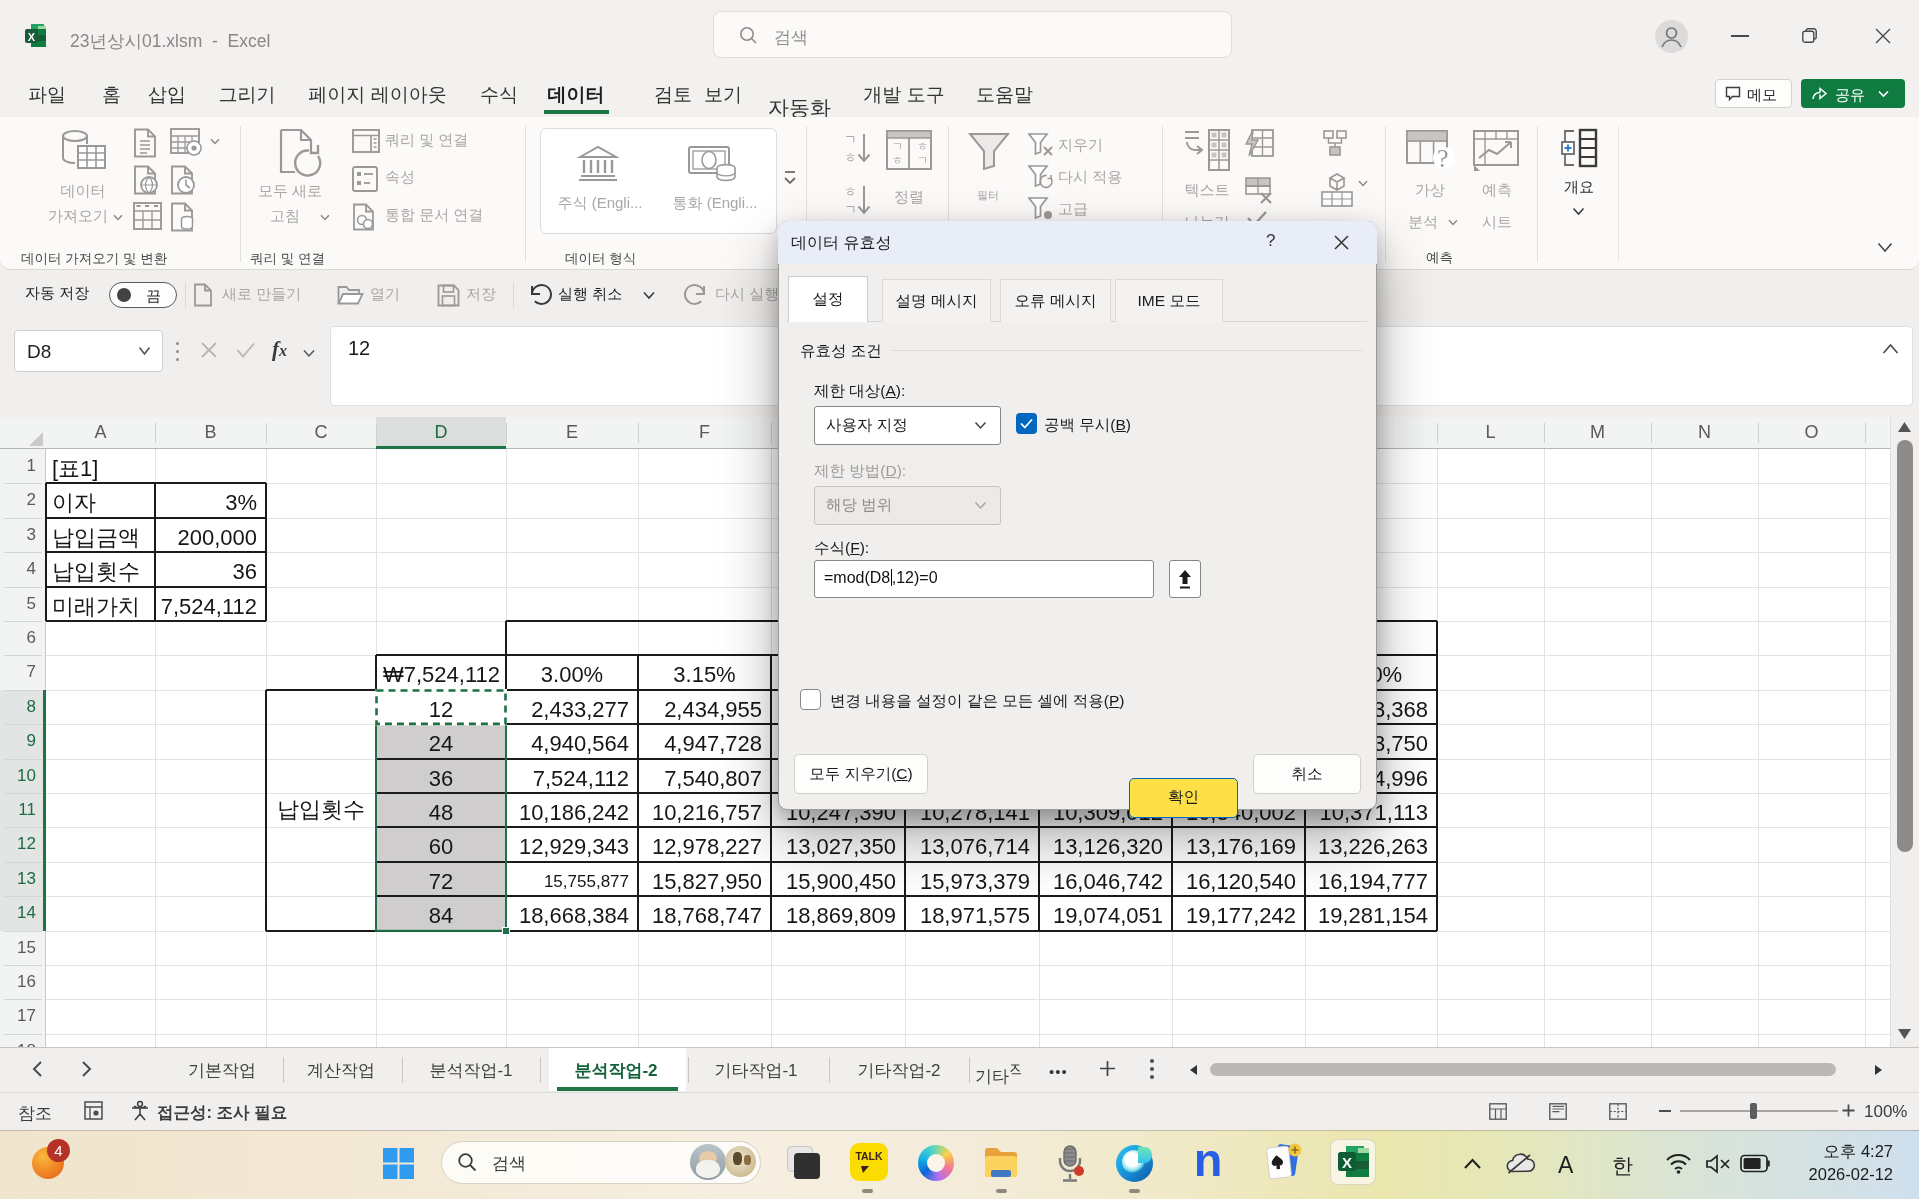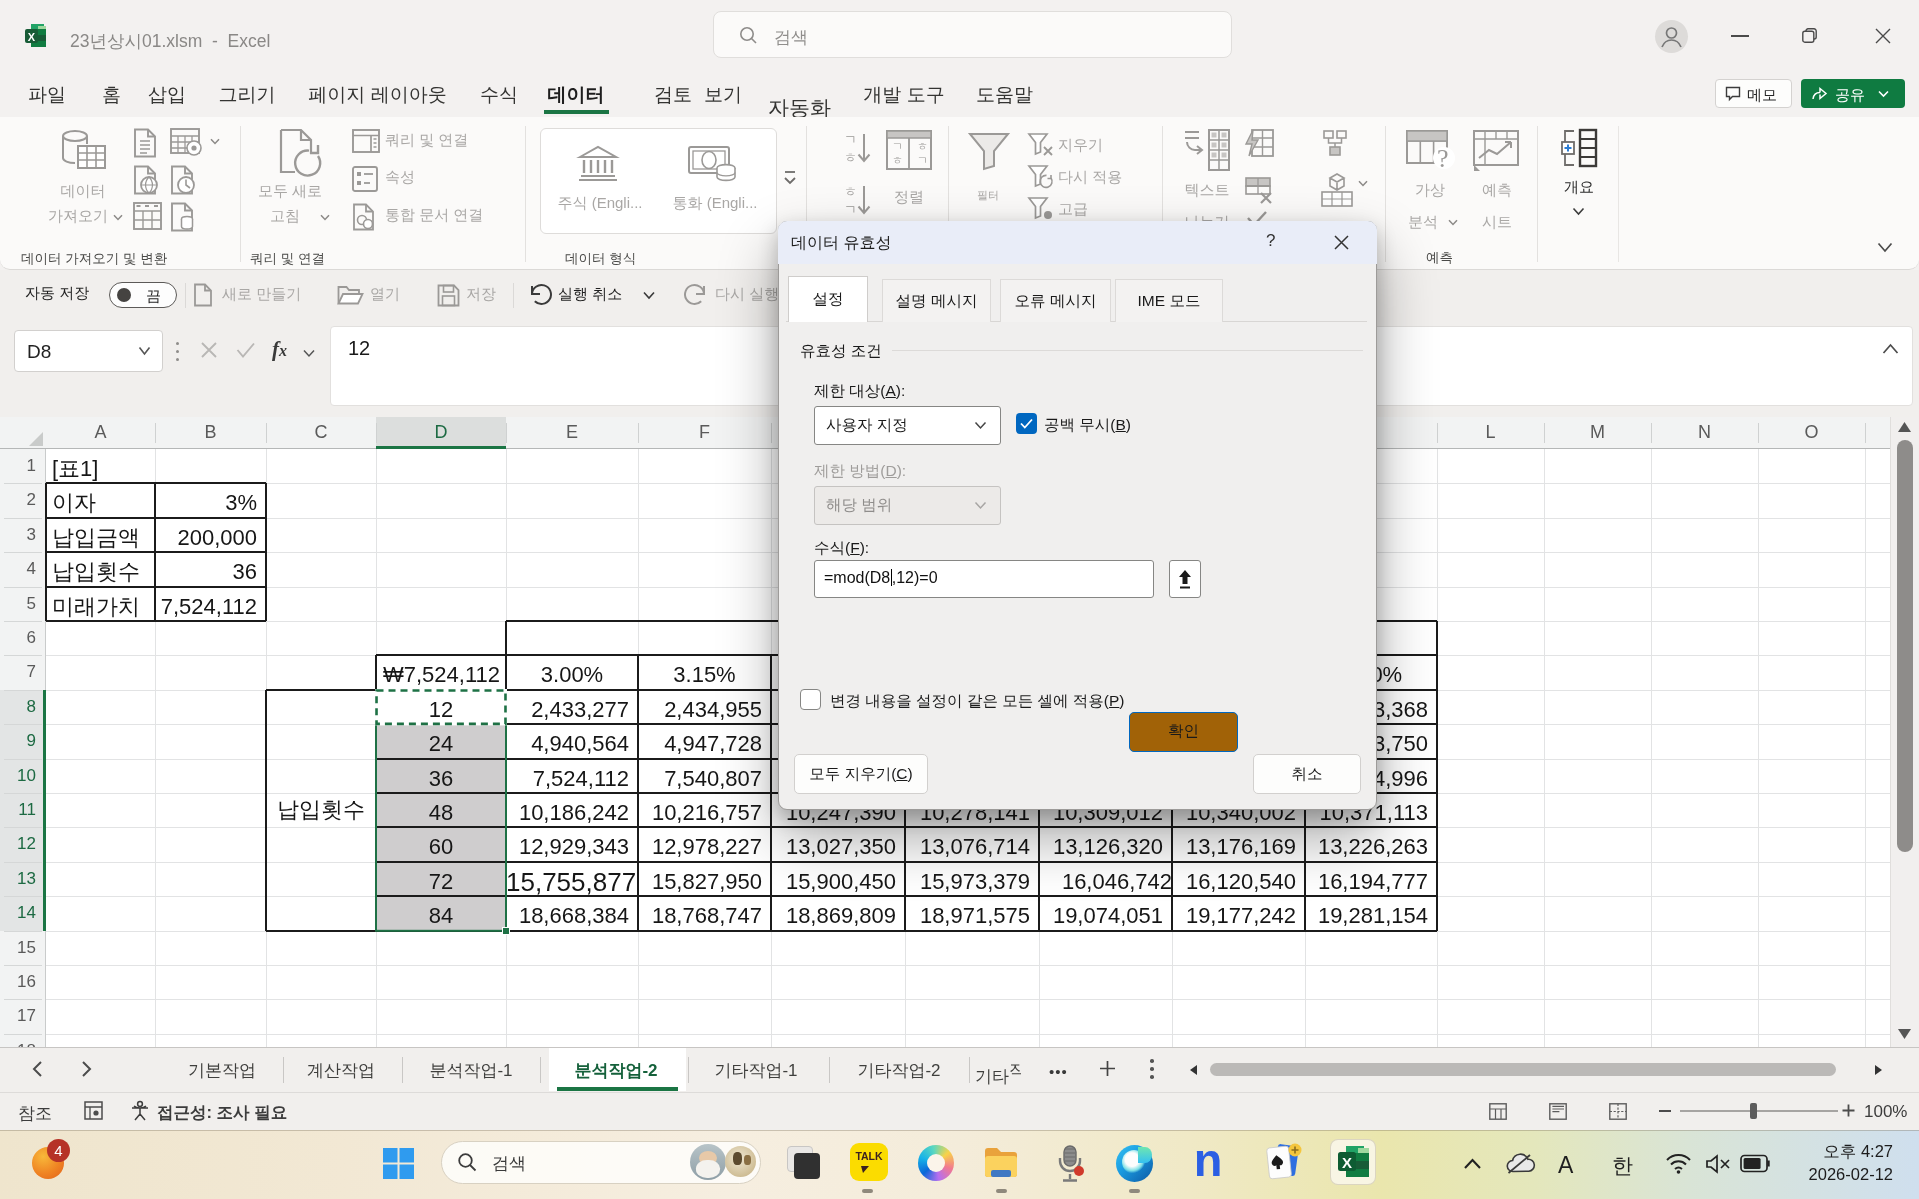--- a/index.html
+++ b/index.html
@@ -502,21 +502,21 @@
 <div class="cell" style="left:376px;top:759.6px;width:130px;height:33.4px;line-height:38.4px;text-align:center;font-size:22px;color:#161616">36</div>
 <div class="cell" style="left:376px;top:794px;width:130px;height:33.4px;line-height:38.4px;text-align:center;font-size:22px;color:#161616">48</div>
 <div class="cell" style="left:376px;top:828.4px;width:130px;height:33.4px;line-height:38.4px;text-align:center;font-size:22px;color:#161616">60</div>
 <div class="cell" style="left:376px;top:862.8px;width:130px;height:33.4px;line-height:38.4px;text-align:center;font-size:22px;color:#161616">72</div>
 <div class="cell" style="left:376px;top:897.2px;width:130px;height:33.4px;line-height:38.4px;text-align:center;font-size:22px;color:#161616">84</div>
 <div class="cell" style="left:506px;top:690.8px;width:132px;height:33.4px;line-height:38.4px;text-align:right;padding-right:9px;font-size:22px;color:#161616">2,433,277</div>
 <div class="cell" style="left:506px;top:725.2px;width:132px;height:33.4px;line-height:38.4px;text-align:right;padding-right:9px;font-size:22px;color:#161616">4,940,564</div>
 <div class="cell" style="left:506px;top:759.6px;width:132px;height:33.4px;line-height:38.4px;text-align:right;padding-right:9px;font-size:22px;color:#161616">7,524,112</div>
 <div class="cell" style="left:506px;top:794px;width:132px;height:33.4px;line-height:38.4px;text-align:right;padding-right:9px;font-size:22px;color:#161616">10,186,242</div>
 <div class="cell" style="left:506px;top:828.4px;width:132px;height:33.4px;line-height:38.4px;text-align:right;padding-right:9px;font-size:22px;color:#161616">12,929,343</div>
-<div class="cell" style="left:506px;top:862.8px;width:132px;height:33.4px;line-height:38.4px;text-align:right;padding-right:9px;font-size:26px;color:#161616">15,755,877</div>
+<div class="cell" style="left:506px;top:862.8px;width:132px;height:33.4px;line-height:38.4px;text-align:right;padding-right:9px;font-size:17px;color:#161616">15,755,877</div>
 <div class="cell" style="left:506px;top:897.2px;width:132px;height:33.4px;line-height:38.4px;text-align:right;padding-right:9px;font-size:22px;color:#161616">18,668,384</div>
 <div class="cell" style="left:638px;top:690.8px;width:133px;height:33.4px;line-height:38.4px;text-align:right;padding-right:9px;font-size:22px;color:#161616">2,434,955</div>
 <div class="cell" style="left:638px;top:725.2px;width:133px;height:33.4px;line-height:38.4px;text-align:right;padding-right:9px;font-size:22px;color:#161616">4,947,728</div>
 <div class="cell" style="left:638px;top:759.6px;width:133px;height:33.4px;line-height:38.4px;text-align:right;padding-right:9px;font-size:22px;color:#161616">7,540,807</div>
 <div class="cell" style="left:638px;top:794px;width:133px;height:33.4px;line-height:38.4px;text-align:right;padding-right:9px;font-size:22px;color:#161616">10,216,757</div>
 <div class="cell" style="left:638px;top:828.4px;width:133px;height:33.4px;line-height:38.4px;text-align:right;padding-right:9px;font-size:22px;color:#161616">12,978,227</div>
 <div class="cell" style="left:638px;top:862.8px;width:133px;height:33.4px;line-height:38.4px;text-align:right;padding-right:9px;font-size:22px;color:#161616">15,827,950</div>
 <div class="cell" style="left:638px;top:897.2px;width:133px;height:33.4px;line-height:38.4px;text-align:right;padding-right:9px;font-size:22px;color:#161616">18,768,747</div>
 <div class="cell" style="left:771px;top:690.8px;width:134px;height:33.4px;line-height:38.4px;text-align:right;padding-right:9px;font-size:22px;color:#161616">2,436,635</div>
 <div class="cell" style="left:771px;top:725.2px;width:134px;height:33.4px;line-height:38.4px;text-align:right;padding-right:9px;font-size:22px;color:#161616">4,954,899</div>
@@ -530,21 +530,21 @@
 <div class="cell" style="left:905px;top:759.6px;width:134px;height:33.4px;line-height:38.4px;text-align:right;padding-right:9px;font-size:22px;color:#161616">7,574,251</div>
 <div class="cell" style="left:905px;top:794px;width:134px;height:33.4px;line-height:38.4px;text-align:right;padding-right:9px;font-size:22px;color:#161616">10,278,141</div>
 <div class="cell" style="left:905px;top:828.4px;width:134px;height:33.4px;line-height:38.4px;text-align:right;padding-right:9px;font-size:22px;color:#161616">13,076,714</div>
 <div class="cell" style="left:905px;top:862.8px;width:134px;height:33.4px;line-height:38.4px;text-align:right;padding-right:9px;font-size:22px;color:#161616">15,973,379</div>
 <div class="cell" style="left:905px;top:897.2px;width:134px;height:33.4px;line-height:38.4px;text-align:right;padding-right:9px;font-size:22px;color:#161616">18,971,575</div>
 <div class="cell" style="left:1039px;top:690.8px;width:133px;height:33.4px;line-height:38.4px;text-align:right;padding-right:9px;font-size:22px;color:#161616">2,439,999</div>
 <div class="cell" style="left:1039px;top:725.2px;width:133px;height:33.4px;line-height:38.4px;text-align:right;padding-right:9px;font-size:22px;color:#161616">4,969,264</div>
 <div class="cell" style="left:1039px;top:759.6px;width:133px;height:33.4px;line-height:38.4px;text-align:right;padding-right:9px;font-size:22px;color:#161616">7,591,000</div>
 <div class="cell" style="left:1039px;top:794px;width:133px;height:33.4px;line-height:38.4px;text-align:right;padding-right:9px;font-size:22px;color:#161616">10,309,012</div>
 <div class="cell" style="left:1039px;top:828.4px;width:133px;height:33.4px;line-height:38.4px;text-align:right;padding-right:9px;font-size:22px;color:#161616">13,126,320</div>
-<div class="cell" style="left:1039px;top:862.8px;width:133px;height:33.4px;line-height:38.4px;text-align:right;font-size:22px;color:#161616">16,046,742</div>
+<div class="cell" style="left:1039px;top:862.8px;width:133px;height:33.4px;line-height:38.4px;text-align:right;padding-right:9px;font-size:22px;color:#161616">16,046,742</div>
 <div class="cell" style="left:1039px;top:897.2px;width:133px;height:33.4px;line-height:38.4px;text-align:right;padding-right:9px;font-size:22px;color:#161616">19,074,051</div>
 <div class="cell" style="left:1172px;top:690.8px;width:133px;height:33.4px;line-height:38.4px;text-align:right;padding-right:9px;font-size:22px;color:#161616">2,441,683</div>
 <div class="cell" style="left:1172px;top:725.2px;width:133px;height:33.4px;line-height:38.4px;text-align:right;padding-right:9px;font-size:22px;color:#161616">4,976,457</div>
 <div class="cell" style="left:1172px;top:759.6px;width:133px;height:33.4px;line-height:38.4px;text-align:right;padding-right:9px;font-size:22px;color:#161616">7,607,767</div>
 <div class="cell" style="left:1172px;top:794px;width:133px;height:33.4px;line-height:38.4px;text-align:right;padding-right:9px;font-size:22px;color:#161616">10,340,002</div>
 <div class="cell" style="left:1172px;top:828.4px;width:133px;height:33.4px;line-height:38.4px;text-align:right;padding-right:9px;font-size:22px;color:#161616">13,176,169</div>
 <div class="cell" style="left:1172px;top:862.8px;width:133px;height:33.4px;line-height:38.4px;text-align:right;padding-right:9px;font-size:22px;color:#161616">16,120,540</div>
 <div class="cell" style="left:1172px;top:897.2px;width:133px;height:33.4px;line-height:38.4px;text-align:right;padding-right:9px;font-size:22px;color:#161616">19,177,242</div>
 <div class="cell" style="left:1305px;top:690.8px;width:132px;height:33.4px;line-height:38.4px;text-align:right;padding-right:9px;font-size:22px;color:#161616">2,443,368</div>
 <div class="cell" style="left:1305px;top:725.2px;width:132px;height:33.4px;line-height:38.4px;text-align:right;padding-right:9px;font-size:22px;color:#161616">4,983,750</div>
@@ -802,14 +802,14 @@
 <div style="left:814px;top:560px;width:340px;height:38px;background:#fff;border:1px solid #868684;border-radius:3px"></div>
 <div style="left:824px;top:569px;font-size:16px;color:#111">=mod(D8<span style="border-left:1.6px solid #000;margin-left:0.5px"></span>,12)=0</div>
 <div style="left:1169px;top:560px;width:32px;height:38px;background:#fff;border:1px solid #868684;border-radius:3px"></div>
 <svg style="left:1177px;top:568px" width="16" height="22" viewBox="0 0 16 22">
       <path d="M8 2 L14 9 H10.5 V16 H5.5 V9 H2 Z" fill="#1a1a1a"></path>
       <path d="M3 19.5 h10" stroke="#1a1a1a" stroke-width="2"></path>
     </svg>
 <div style="left:800px;top:689px;width:21px;height:21px;background:#fff;border:1.4px solid #868684;border-radius:4px"></div>
 <div style="left:830px;top:691px;font-size:15.5px;color:#1a1a1a">변경 내용을 설정이 같은 모든 셀에 적용(<u>P</u>)</div>
 <div style="left:794px;top:754px;width:134px;height:40px;background:#fdfdfc;border:1px solid #d2d0ce;border-radius:5px;text-align:center;line-height:38px;font-size:15.5px;color:#1a1a1a">모두 지우기(<u>C</u>)</div>
-<div style="left:1129px;top:712px;width:109px;height:40px;background:#a16207;border:1.8px solid #0067c0;border-radius:5px;text-align:center;line-height:36px;font-size:15.5px;color:#1a1a1a">확인</div>
+<div style="left:1129px;top:778px;width:109px;height:40px;background:#fde047;border:1.8px solid #0067c0;border-radius:5px;text-align:center;line-height:36px;font-size:15.5px;color:#1a1a1a">확인</div>
 <div style="left:1253px;top:754px;width:108px;height:40px;background:#fdfdfc;border:1px solid #d2d0ce;border-radius:5px;text-align:center;line-height:38px;font-size:15.5px;color:#1a1a1a">취소</div>
 </div>
 </body></html>

